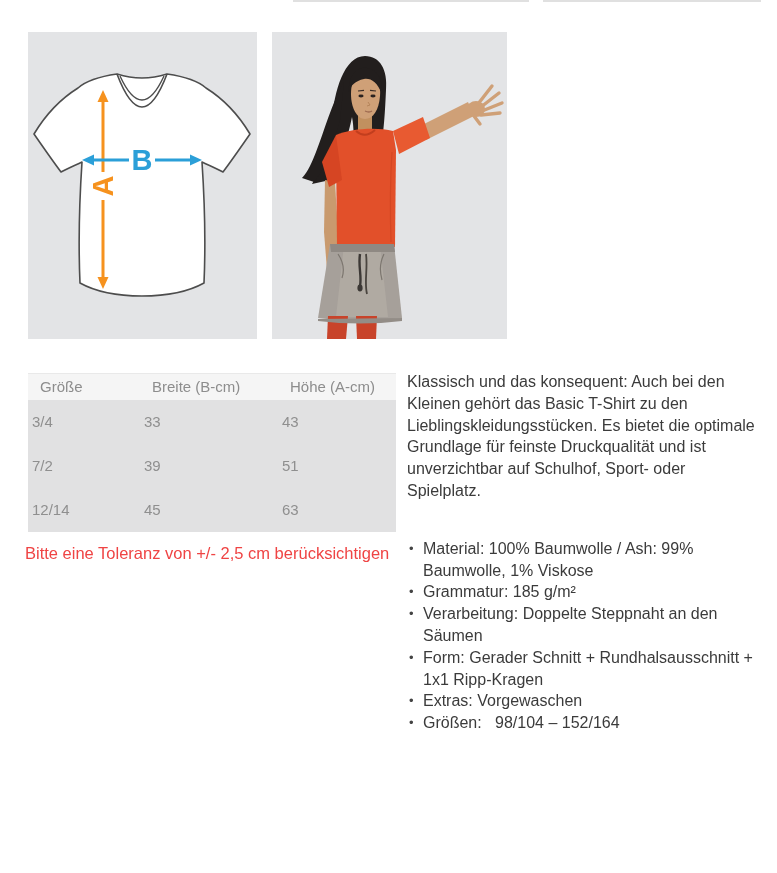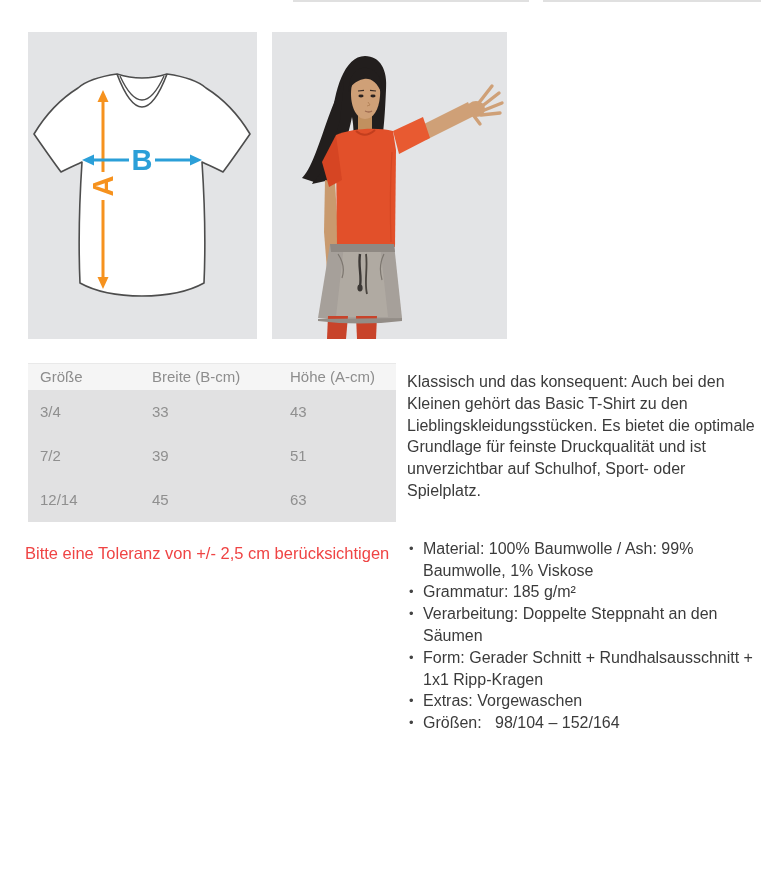--- a/index.html
+++ b/index.html
@@ -13,33 +13,33 @@
   .top-line.one { left:293px; width:236px; }
   .top-line.two { left:543px; width:218px; }
 
   .panel { position:absolute; top:32px; height:307px; background:#e3e4e6; }
   .diagram-panel { left:28px; width:229px; }
   .photo-panel  { left:272px; width:235px; }
   .panel svg { display:block; }
 
   
   .size-table {
-    position:absolute; left:28px; top:363px; width:368px;
+    position:absolute; left:28px; top:373px; width:368px;
     border-collapse:collapse; table-layout:fixed;
     font-size:15px; color:#8f8f8f;
   }
   .size-table col.c1 { width:112px; }
   .size-table col.c2 { width:138px; }
   .size-table col.c3 { width:118px; }
   .size-table th {
     font-weight:normal; text-align:left; height:26px;
     background:#f5f5f5; border-top:1px solid #e9e9e9;
     padding-left:12px; color:#8d8d8d;
   }
-  .size-table td { height:44px; padding-left:12px; }
+  .size-table td { height:44px; padding-left:4px; }
   .size-table tr.dark  td { background:#e1e1e2; }
   .size-table tr.light td { background:#f4f4f4; }
 
   .table-note {
     position:absolute; left:25px; top:544px;
     font-size:16.5px; color:#ef4444;
   }
 
   
   .description {

